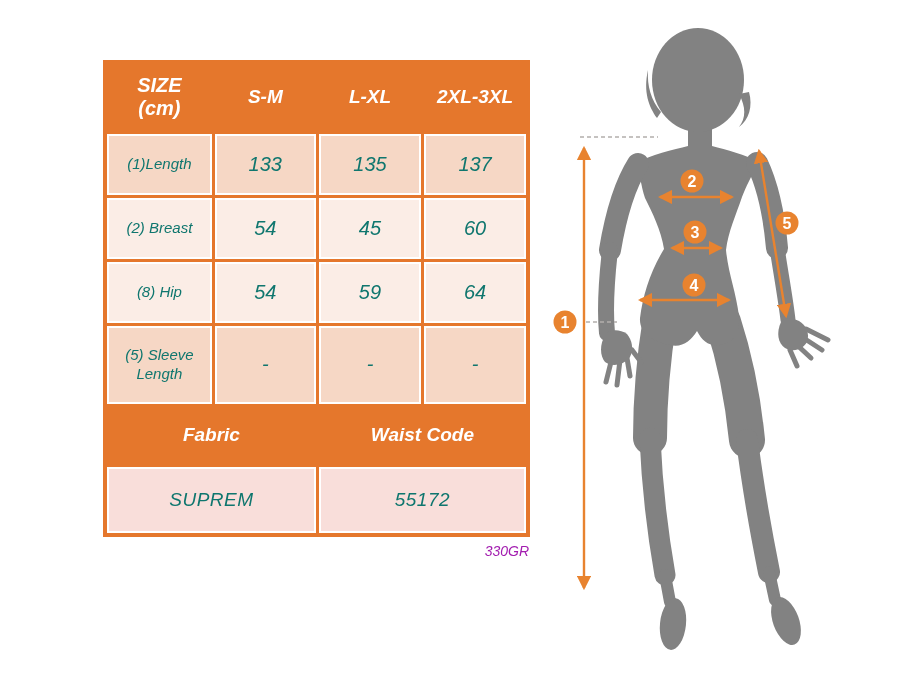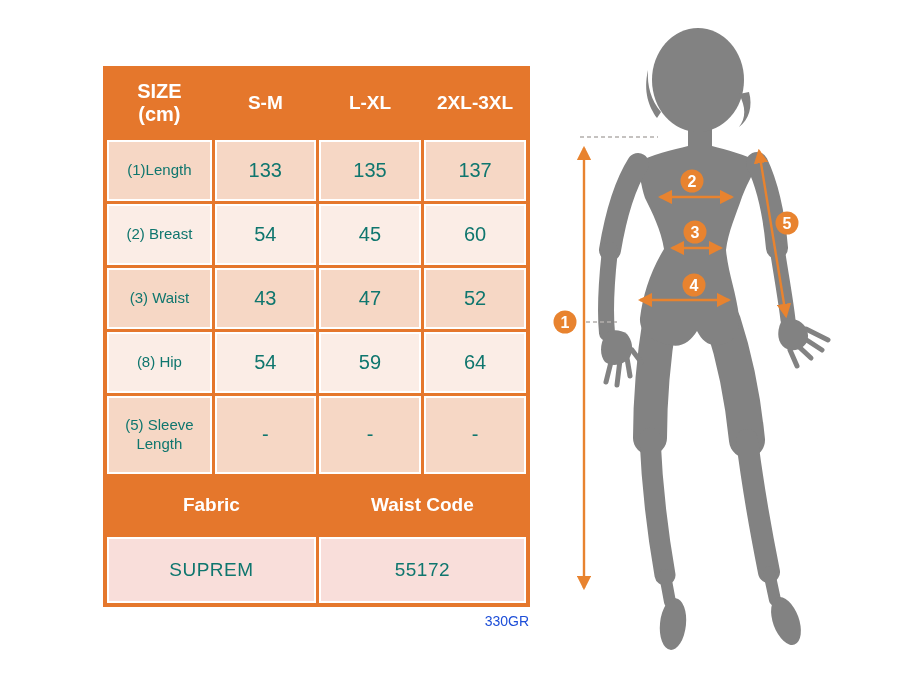--- a/index.html
+++ b/index.html
@@ -4,21 +4,21 @@
 <style>
   html,body{margin:0;padding:0;}
   body{
     position:relative;
     width:900px;height:678px;
     background:#ffffff;
     font-family:"Liberation Sans", sans-serif;
     overflow:hidden;
   }
   .size-table-wrap{
-    position:absolute;left:103px;top:66px;width:427px;
+    position:absolute;left:103px;top:60px;width:427px;font-style:italic;
   }
   table.size-table{
     width:100%;
     table-layout:fixed;
     border-collapse:collapse;
     border:4px solid #E5772C;
   }
   table.size-table td, table.size-table th{
     border:3px solid #E5772C;
     text-align:center;
@@ -43,21 +43,21 @@
   }
   td.lbl{font-size:15px;line-height:1.25;}
   td.val{font-size:20px;}
   tr.shade-dark td.cell{background:#F6D7C5;}
   tr.shade-light td.cell{background:#FBEDE6;}
   tr.r-data td.cell{background:#F9DEDA;font-size:19px;letter-spacing:0.5px;}
   .weight-note{
     margin-top:6px;
     text-align:right;
     font-size:14px;
-    color:#1d4ed8;
+    color:#a21caf;
     padding-right:1px;
   }
   .figure-area{
     position:absolute;left:540px;top:0;width:360px;height:678px;
   }
 </style>
 </head>
 <body>
 
 <div class="size-table-wrap">
@@ -83,26 +83,20 @@
       <td class="cell val">133</td>
       <td class="cell val">135</td>
       <td class="cell val">137</td>
     </tr>
     <tr class="r-std shade-light">
       <td class="cell lbl">(2) Breast</td>
       <td class="cell val">54</td>
       <td class="cell val">45</td>
       <td class="cell val">60</td>
     </tr>
-    <tr class="r-std shade-dark">
-      <td class="cell lbl">(3) Waist</td>
-      <td class="cell val">43</td>
-      <td class="cell val">47</td>
-      <td class="cell val">52</td>
-    </tr>
     <tr class="r-std shade-light">
       <td class="cell lbl">(8) Hip</td>
       <td class="cell val">54</td>
       <td class="cell val">59</td>
       <td class="cell val">64</td>
     </tr>
     <tr class="r-tall shade-dark">
       <td class="cell lbl">(5) Sleeve Length</td>
       <td class="cell val">-</td>
       <td class="cell val">-</td>

